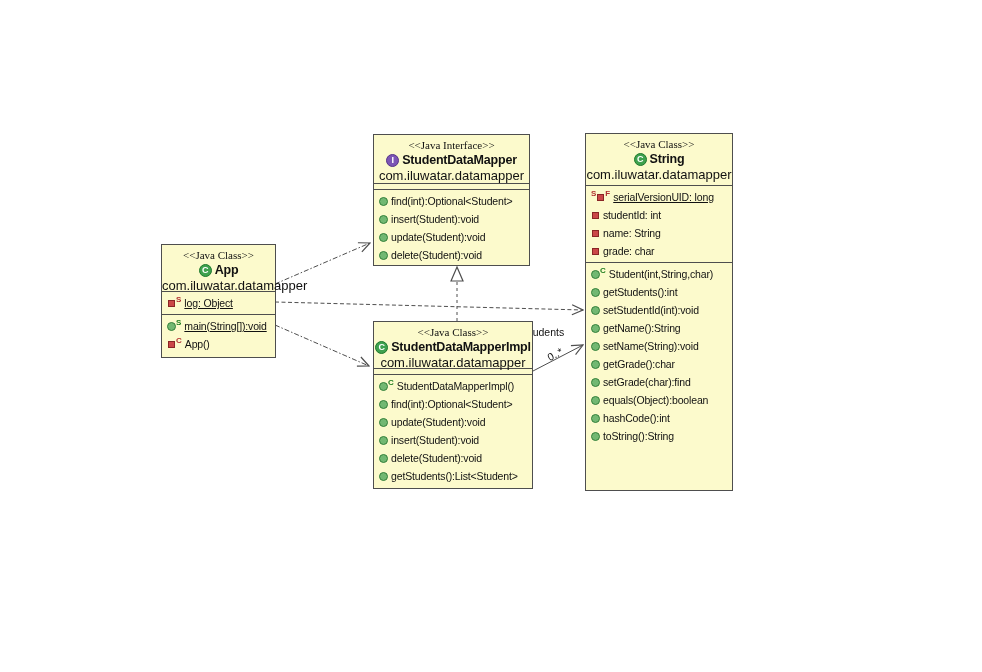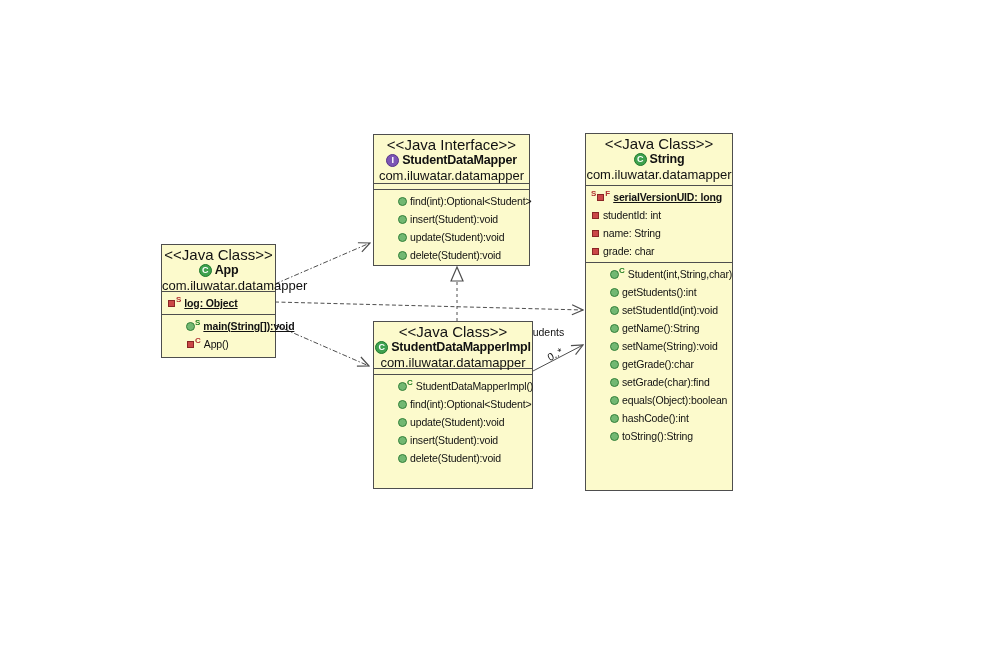--- a/index.html
+++ b/index.html
@@ -1,30 +1,30 @@
 <!DOCTYPE html>
 <html><head>
 <meta charset="utf-8">
 <style>
   html,body{margin:0;padding:0;background:#fff;}
   #canvas{position:relative;width:982px;height:672px;background:#ffffff;overflow:hidden;
           font-family:"Liberation Sans",sans-serif;color:#111;}
   .box{position:absolute;background:#FCFACC;border:1px solid #4E4E4E;box-sizing:border-box;
        display:flex;flex-direction:column;}
   .hdr{border-bottom:1px solid #4E4E4E;text-align:center;padding-top:3px;box-sizing:border-box;flex:none;}
-  .stereo{font-size:15px;line-height:14px;}
+  .stereo{font-size:11px;line-height:14px;font-family:Liberation Serif, serif;}
   .titleline{display:flex;align-items:center;justify-content:center;gap:3px;
              font-size:12.5px;font-weight:bold;line-height:17px;letter-spacing:-0.2px;}
   .pkg{font-size:13px;line-height:13px;}
   .emptycomp{border-bottom:1px solid #4E4E4E;box-sizing:border-box;flex:none;}
   .fieldcomp{border-bottom:1px solid #4E4E4E;box-sizing:border-box;flex:none;padding-top:2px;}
-  .methodcomp{flex:1;padding-top:2px;box-sizing:border-box;padding-left:19px;}
+  .methodcomp{flex:1;padding-top:2px;box-sizing:border-box;}
   .row{height:18px;display:flex;align-items:center;padding-left:5px;white-space:nowrap;}
   .mtext{font-size:10.5px;letter-spacing:-0.15px;margin-left:3px;}
-  .ul{text-decoration:underline;font-weight:bold;}
+  .ul{text-decoration:underline;}
   .dot{width:9px;height:9px;border-radius:50%;background:#72B872;border:1px solid #33803A;box-sizing:border-box;flex:none;}
   .sqr{width:7px;height:7px;background:#CB4747;border:1px solid #8A2525;box-sizing:border-box;flex:none;margin:0 1px;}
   .sup{font-size:8px;font-weight:bold;position:relative;top:-4px;flex:none;}
   .sup.g{color:#1E7D1E;}
   .sup.r{color:#B03030;}
   .ball{width:13px;height:13px;border-radius:50%;color:#fff;font-size:9px;font-weight:bold;
         display:inline-flex;align-items:center;justify-content:center;flex:none;box-sizing:border-box;}
   .ball.c{background:#3FA14F;border:1px solid #1E7A2C;}
   .ball.i{background:#7C55B5;border:1px solid #553388;}
   .edgelabel{position:absolute;font-size:10.5px;color:#111;}
@@ -140,20 +140,24 @@
         <span class="mtext">update(Student):void</span>
       </div>
       <div class="row">
         <span class="dot"></span>
         <span class="mtext">insert(Student):void</span>
       </div>
       <div class="row">
         <span class="dot"></span>
         <span class="mtext">delete(Student):void</span>
       </div>
+      <div class="row">
+        <span class="dot"></span>
+        <span class="mtext">getStudents():List&lt;Student&gt;</span>
+      </div>
     </div>
   </div>
 
   <div class="box" style="left:585px;top:133px;width:148px;height:358px;">
     <div class="hdr" style="height:52px;">
       <div class="stereo">&lt;&lt;Java Class&gt;&gt;</div>
       <div class="titleline">
         <span class="ball c">C</span>
         <span>String</span>
       </div>

